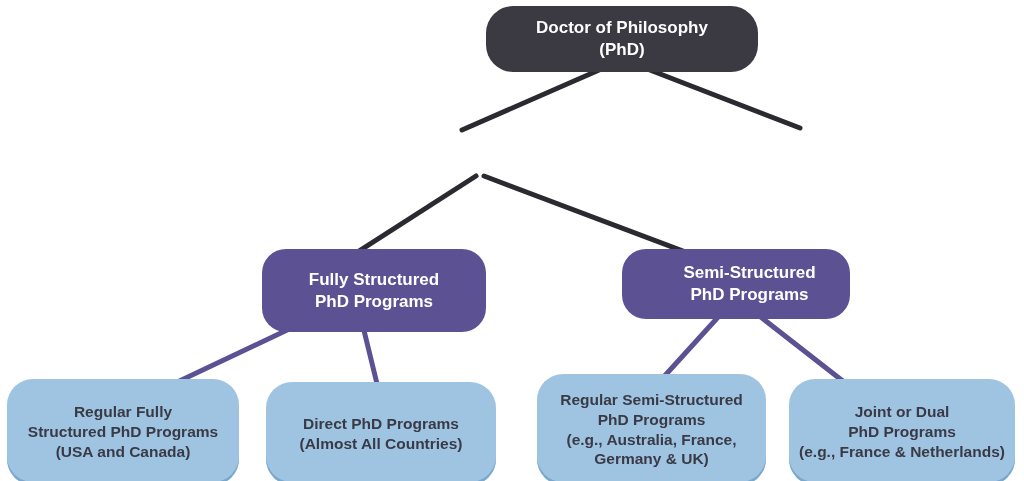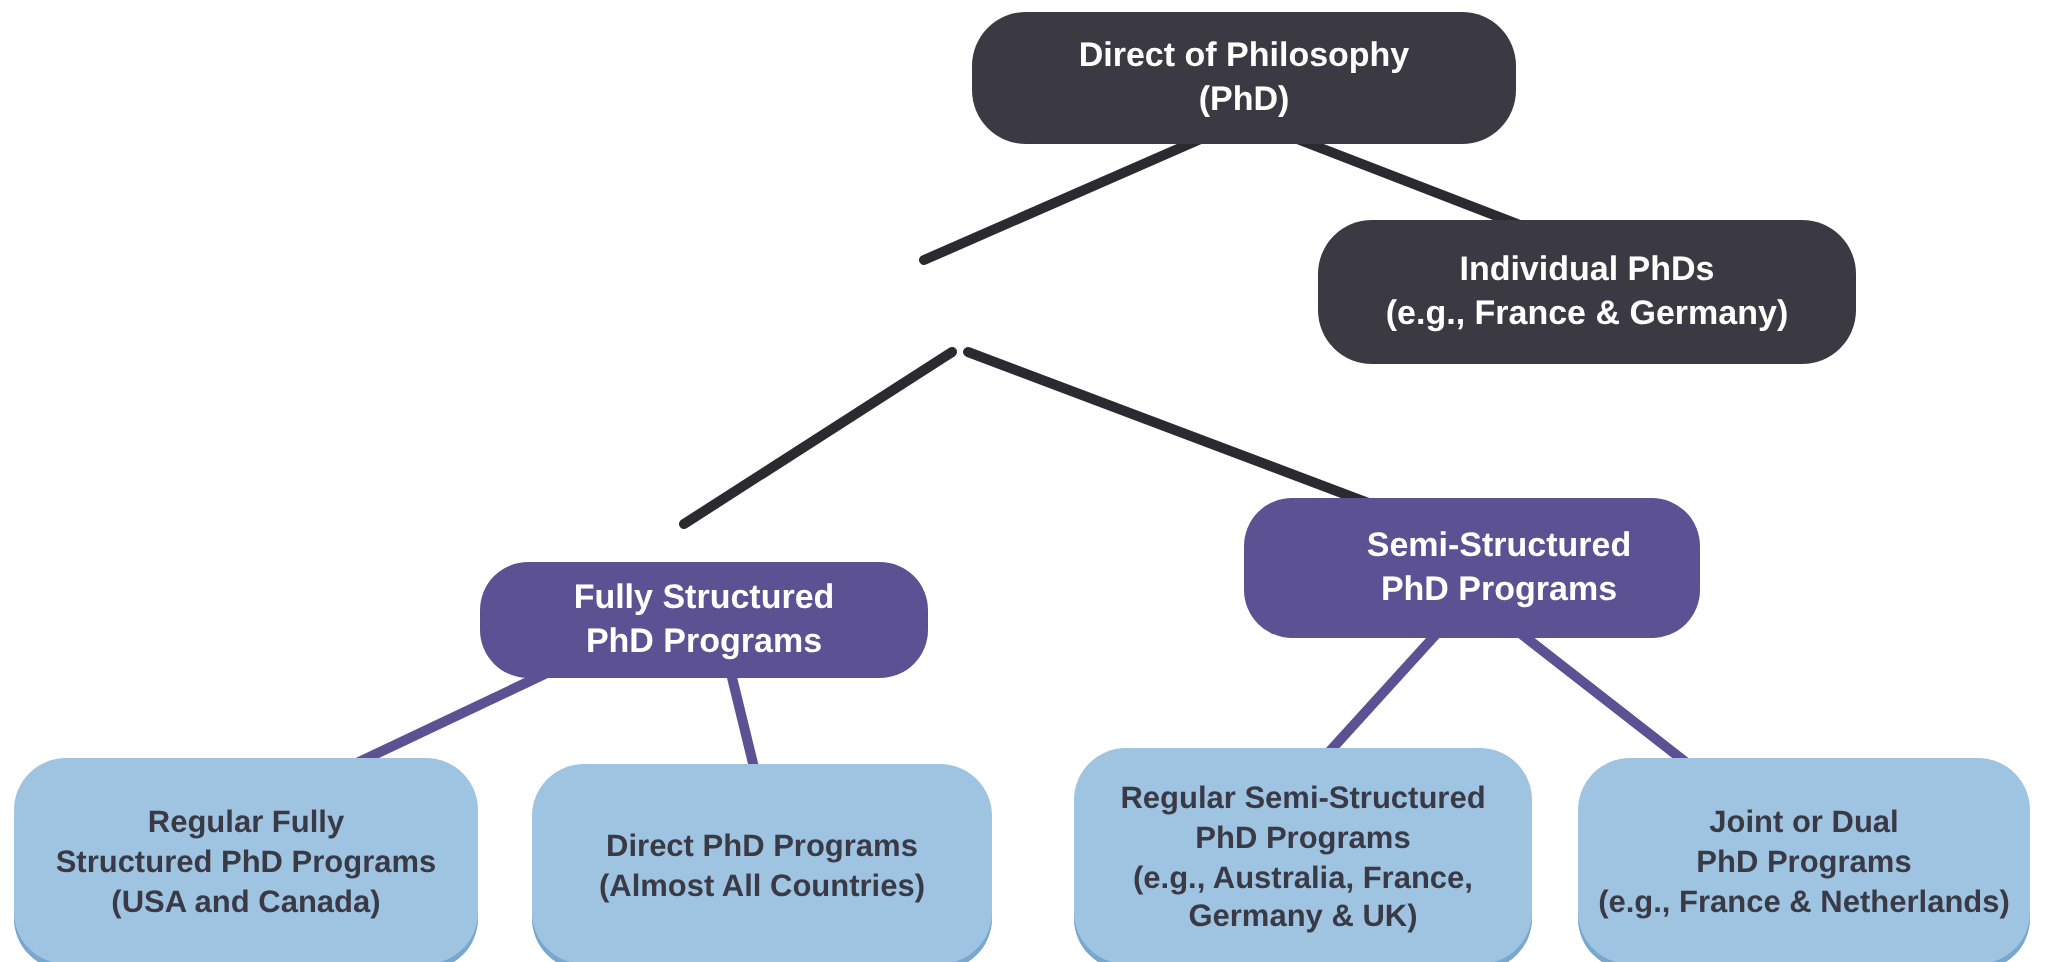--- a/index.html
+++ b/index.html
@@ -30,21 +30,21 @@
   }
   .node-blue{
     background:#9fc4e1;color:#3a3a46;
     border-radius:26px;font-size:15.5px;
     box-shadow:inset 0 -3px 0 #79a8ce;
   }
   
   #node-root          {left:486px;top:6px;  width:272px;height:66px;}
   #node-structured    {left:343px;top:112px;width:271px;height:72px;}
   #node-individual    {left:659px;top:110px;width:269px;height:72px;}
-  #node-fully         {left:240px;top:249px;width:224px;height:58px;margin-top:32px;}
+  #node-fully         {left:262px;top:249px;width:224px;height:83px;}
   #node-semi          {left:622px;top:249px;width:228px;height:70px;padding-left:27px;}
   #node-regular-fully {left:7px;  top:379px;width:232px;height:106px;}
   #node-direct        {left:266px;top:382px;width:230px;height:103px;}
   #node-regular-semi  {left:537px;top:374px;width:229px;height:111px;}
   #node-joint-dual    {left:789px;top:379px;width:226px;height:106px;}
 </style>
 </head>
 <body>
 
 <div class="canvas">
@@ -53,26 +53,24 @@
     <line x1="622" y1="60" x2="462" y2="130" stroke-width="5" stroke-linecap="round" stroke="#2b2a31"></line>
     <line x1="624" y1="60" x2="800" y2="128" stroke-width="5" stroke-linecap="round" stroke="#2b2a31"></line>
     <line x1="476" y1="176" x2="342" y2="262" stroke-width="5" stroke-linecap="round" stroke="#2b2a31"></line>
     <line x1="484" y1="176" x2="712" y2="262" stroke-width="5" stroke-linecap="round" stroke="#2b2a31"></line>
     <line x1="342" y1="304" x2="152" y2="394" stroke-width="5" stroke-linecap="round" stroke="#5c5293"></line>
     <line x1="358" y1="306" x2="380" y2="396" stroke-width="5" stroke-linecap="round" stroke="#5c5293"></line>
     <line x1="730" y1="304" x2="650" y2="392" stroke-width="5" stroke-linecap="round" stroke="#5c5293"></line>
     <line x1="744" y1="304" x2="862" y2="396" stroke-width="5" stroke-linecap="round" stroke="#5c5293"></line>
   </svg>
 
-  <div class="node node-dark" id="node-root">Direct of Philosophy
+  <div class="node node-dark" id="node-root">Doctor of Philosophy
 (PhD)</div>
 
 
-  <div class="node node-dark" id="node-individual">Individual PhDs
-(e.g., France &amp; Germany)</div>
 
   <div class="node node-purple" id="node-fully">Fully Structured
 PhD Programs</div>
 
   <div class="node node-purple" id="node-semi">Semi-Structured
 PhD Programs</div>
 
   <div class="node node-blue" id="node-regular-fully">Regular Fully
 Structured PhD Programs
 (USA and Canada)</div>

